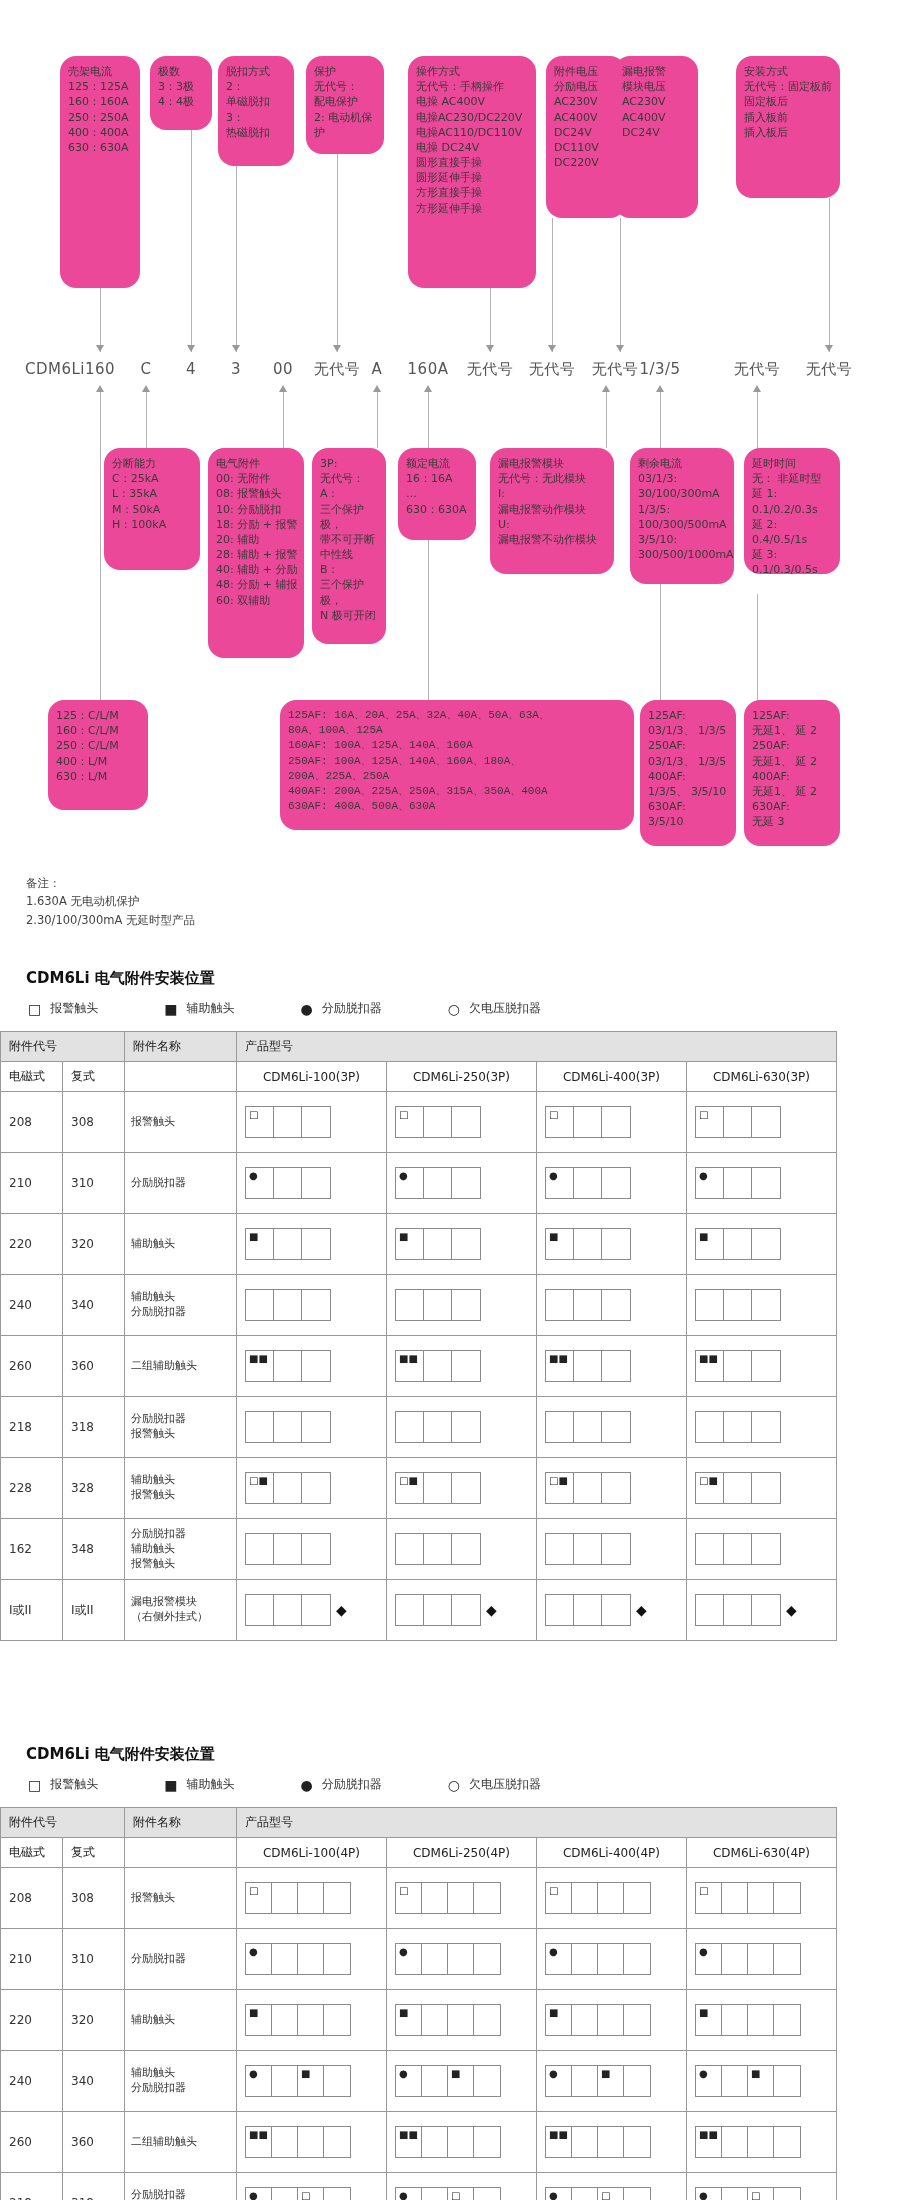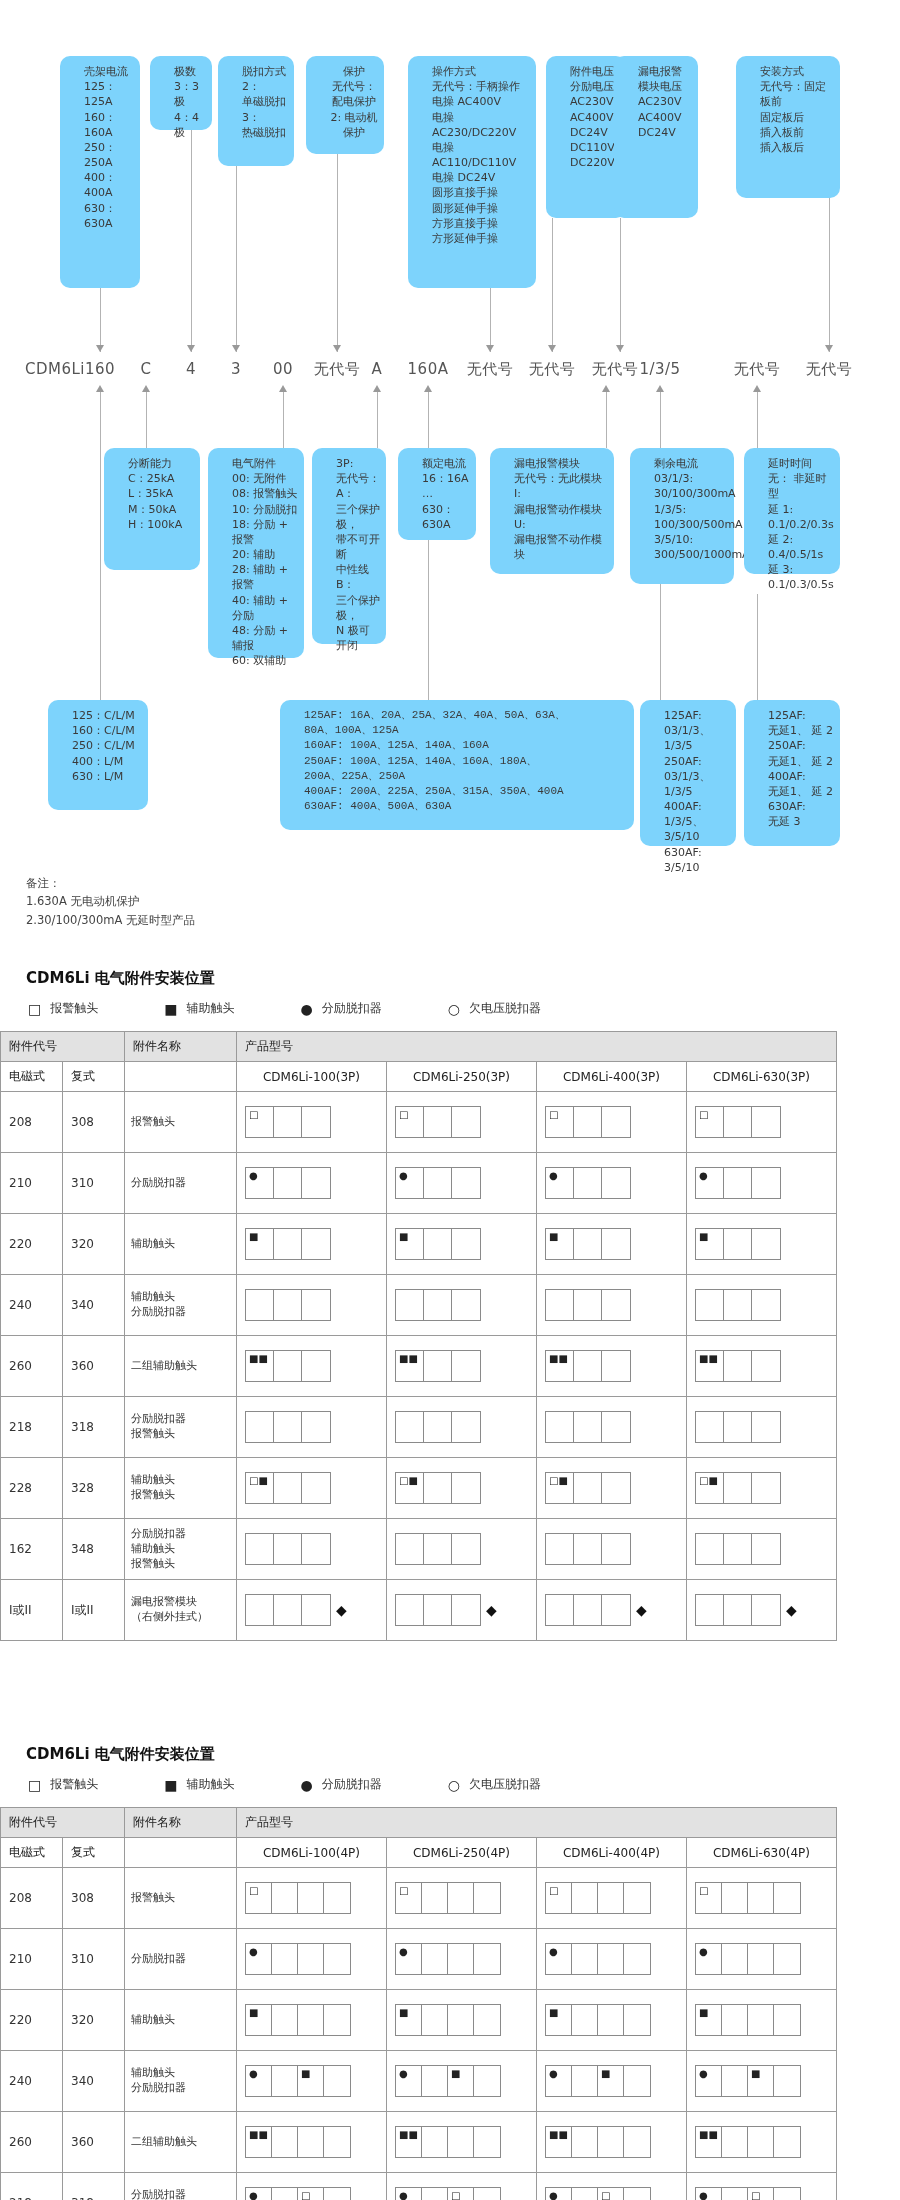--- a/index.html
+++ b/index.html
@@ -1,22 +1,22 @@
 <!DOCTYPE html>
 <html><head>
 <meta charset="utf-8">
 <style>
   html,body { margin:0; padding:0; background:#ffffff; }
   body { font-family:"DejaVu Sans","Liberation Sans",sans-serif; color:#333; }
   .page { position:relative; width:900px; height:2200px; background:#fff; overflow:hidden; }
 
   
   .diagram { position:relative; width:900px; height:860px; }
-  .gbox { position:absolute; background:#7dd3fc; border-radius:10px; box-sizing:border-box;
-          padding:8px 6px 8px 24px; font-size:11px; line-height:1.38; color:#3a3a3a;
+  .gbox { position:absolute; background:#ec4899; border-radius:16px; box-sizing:border-box;
+          padding:8px 6px 8px 8px; font-size:11px; line-height:1.38; color:#3a3a3a;
           white-space:pre-line; }
   .vline { position:absolute; width:1px; background:#b3b3b3; }
   .arr-down { position:absolute; width:0; height:0; border-left:4px solid transparent;
               border-right:4px solid transparent; border-top:7px solid #999; }
   .arr-up { position:absolute; width:0; height:0; border-left:4px solid transparent;
             border-right:4px solid transparent; border-bottom:7px solid #999; }
   .code-part { position:absolute; transform:translateX(-50%); font-size:15px; color:#555;
                white-space:nowrap; letter-spacing:0.5px; }
 
   .notes { margin:14px 0 0 26px; font-size:11.5px; line-height:1.6; color:#444; }
@@ -96,21 +96,21 @@
 400：400A
 630：630A</div>
       <div class="gbox" style="left: 150px; top: 56px; width: 62px; height: 74px;">极数
 3：3极
 4：4极</div>
       <div class="gbox" style="left: 218px; top: 56px; width: 76px; height: 110px;">脱扣方式
 2：
 单磁脱扣
 3：
 热磁脱扣</div>
-      <div class="gbox" style="left: 306px; top: 56px; width: 78px; height: 98px; text-align: center;">保护
+      <div class="gbox" style="left: 306px; top: 56px; width: 78px; height: 98px;">保护
 无代号：
 配电保护
 2: 电动机保护</div>
       <div class="gbox" style="left: 408px; top: 56px; width: 128px; height: 232px;">操作方式
 无代号：手柄操作
 电操 AC400V
 电操AC230/DC220V
 电操AC110/DC110V
 电操 DC24V
 圆形直接手操

